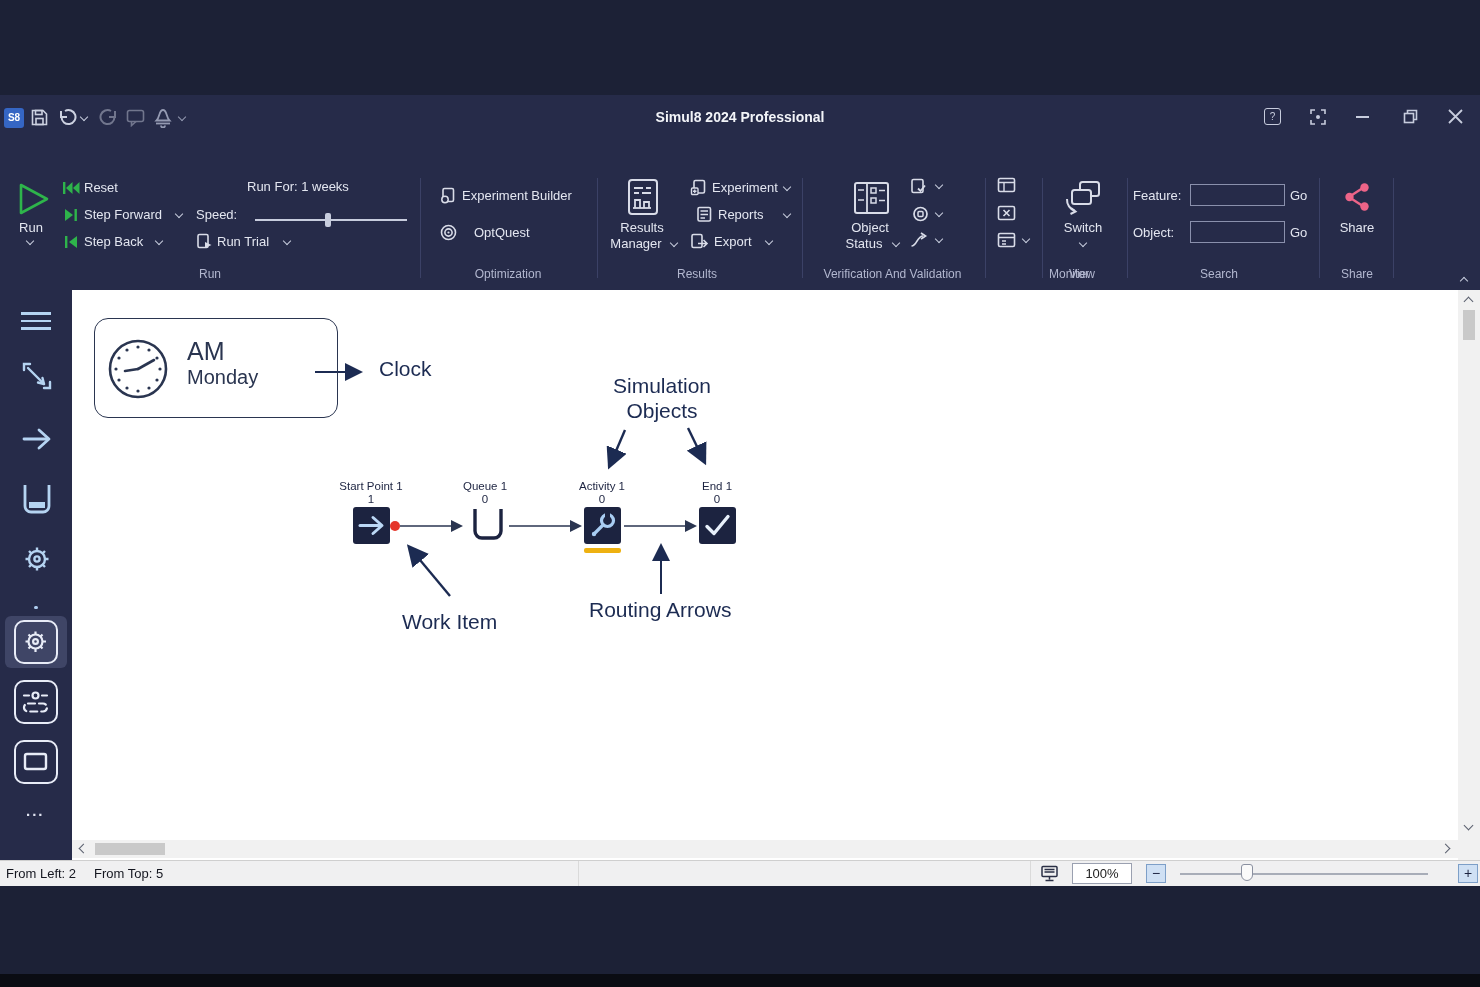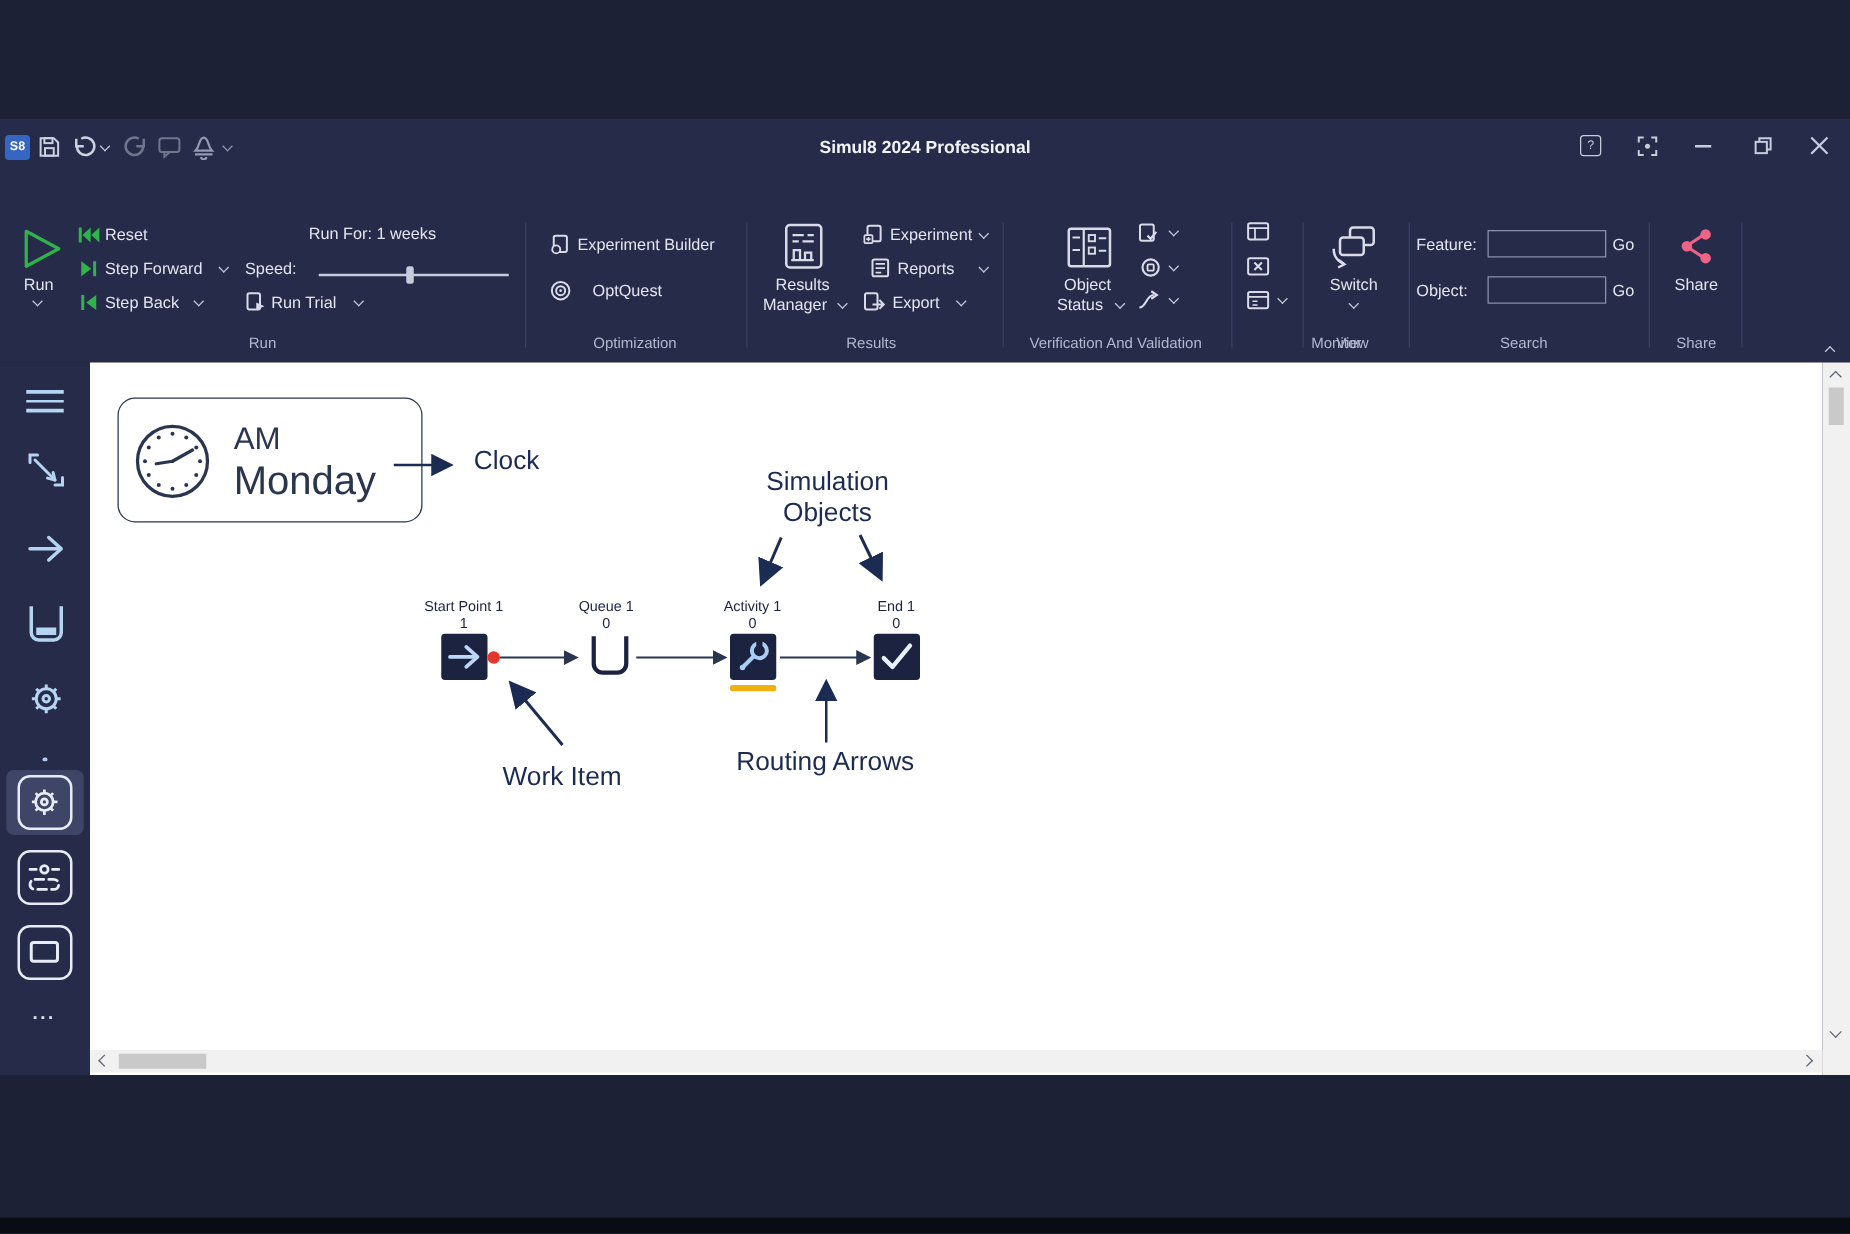--- a/index.html
+++ b/index.html
@@ -428,21 +428,21 @@
             <circle cx="22" cy="52" r="1.6"></circle>
             <circle cx="14" cy="44" r="1.6"></circle>
           <circle cx="11" cy="33" r="1.6"></circle>
             <circle cx="14" cy="22" r="1.6"></circle>
             <circle cx="22" cy="14" r="1.6"></circle>
         </g>
         <path d="M33 33 L49 24" stroke="#2a3550" stroke-width="2.6" stroke-linecap="round"></path>
         <path d="M33 33 L20 35" stroke="#2a3550" stroke-width="2.6" stroke-linecap="round"></path>
       </svg>
       <div class="abs" style="left:92px;top:18px;font-size:25px;color:#2a3550;">AM</div>
-      <div class="abs" style="left:92px;top:47px;font-size:32px;color:#2a3550;">Monday</div>
+      <div class="abs" style="left:92px;top:47px;font-size:20px;color:#2a3550;">Monday</div>
     </div>
     <div class="annot" style="left:307px;top:67px;">Clock</div>
 
     <div class="annot" style="left:500px;top:84px;width:180px;text-align:center;">Simulation</div>
     <div class="annot" style="left:500px;top:109px;width:180px;text-align:center;">Objects</div>
 
     <div class="objlabel" style="left:249px;top:190px;">Start Point 1</div>
     <div class="objcount" style="left:249px;top:203px;">1</div>
     <div class="objsq" style="left:281px;top:217px;">
       <svg width="37" height="37" viewBox="0 0 37 37">
@@ -491,16 +491,36 @@
       <span class="sb-chev" style="left:1370px;top:5px;transform:rotate(-45deg);"></span>
     </div>
   </div>
 
   <div id="vscroll">
     <span class="sb-chev" style="left:7px;top:8px;transform:rotate(-135deg);"></span>
     <div class="sb-thumb" style="left:5px;top:20px;width:12px;height:30px;"></div>
     <span class="sb-chev" style="left:7px;top:532px;transform:rotate(45deg);"></span>
   </div>
 
+  <div id="statusbar">
+    <span class="abs" style="left:6px;top:5px;">From Left: 2</span>
+    <span class="abs" style="left:94px;top:5px;">From Top: 5</span>
+    <div class="st-div" style="left:578px;"></div>
+    <div class="st-div" style="left:1030px;"></div>
+
+    <svg class="abs" style="left:1040px;top:4px;" width="19" height="18" viewBox="0 0 19 18">
+      <g fill="none" stroke="#2a2f45" stroke-width="1.5">
+        <rect x="2" y="1.5" width="15" height="10" rx="1"></rect>
+        <path d="M4.5 4.5 h10 M4.5 7 h10"></path>
+        <path d="M9.5 11.5 v3 M5.5 15.5 h8"></path>
+      </g>
+    </svg>
+
+    <div class="zoom-box" style="left:1072px;">100%</div>
+    <div class="zoom-btn" style="left:1146px;">−</div>
+    <div class="abs" style="left:1180px;top:12px;width:248px;height:2px;background:#a8adb8;"></div>
+    <div class="abs" style="left:1241px;top:3px;width:12px;height:17px;background:#fafafa;border:1.5px solid #8a90a0;border-radius:3px 3px 6px 6px;"></div>
+    <div class="zoom-btn" style="left:1458px;">+</div>
+  </div>
 
   <div id="bottom-letterbox"></div>
   <div id="bottom-black"></div>
 </div>
 
 </body></html>

